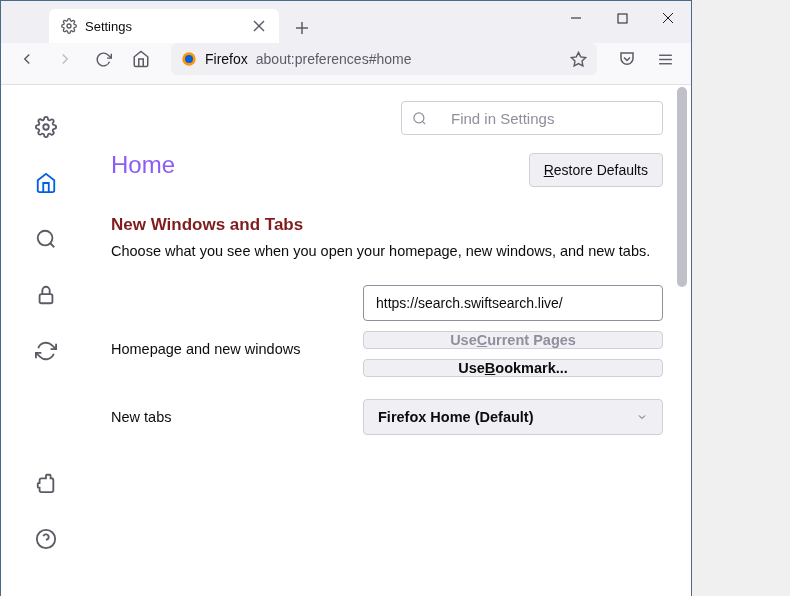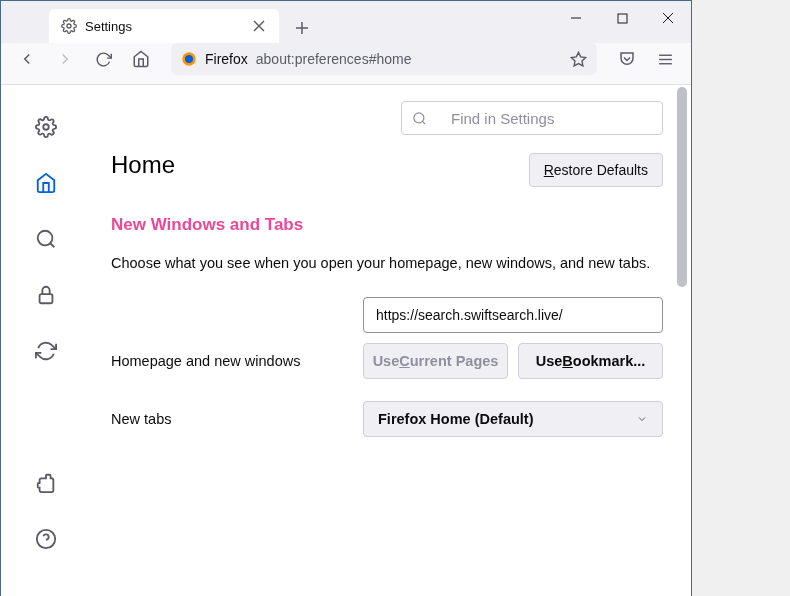--- a/index.html
+++ b/index.html
@@ -22,33 +22,33 @@
 .urlbar .url { color:#5b5b66; }
 .urlbar .star { margin-left:auto; color:#5b5b66; }
 .content { display:flex; height:calc(596px - 84px); background:#fff; }
 .sidebar { width:90px; display:flex; flex-direction:column; align-items:center; padding-top:28px; gap:28px; }
 .sideicon { width:28px; height:28px; display:flex; align-items:center; justify-content:center; color:#5b5b66; cursor:pointer; }
 .sideicon.active { color:#0060df; }
 .sidespacer { flex:1; }
 .main { flex:1; padding:16px 28px 0 0; position:relative; }
 .searchrow { display:flex; justify-content:flex-end; margin-bottom:16px; }
 .searchbox { width:262px; height:34px; border:1px solid #cfcfd8; border-radius:4px; display:flex; align-items:center; padding:0 10px; gap:24px; color:#8f8f9d; font-size:15px; }
-.h1 { font-size:24px; font-weight:400; color:#000000; margin-bottom:10px; padding-left:20px; }
+.h1 { font-size:24px; font-weight:400; color:#8b5cf6; margin-bottom:10px; padding-left:20px; }
 .rowheader { display:flex; justify-content:space-between; align-items:center; margin-bottom:26px; padding-left:20px; }
 .restorebtn { height:34px; padding:0 14px; background:#f0f0f4; border:1px solid #cfcfd8; border-radius:4px; font-size:14px; color:#0c0c0d; cursor:pointer; display:flex; align-items:center; }
 .restorebtn .ul { text-decoration:underline; }
-.h2 { font-size:17px; font-weight:700; color:#ec4899; margin-bottom:20px; padding-left:20px; }
+.h2 { font-size:17px; font-weight:700; color:#7f1d1d; margin-bottom:8px; padding-left:20px; }
 .desc { font-size:14.5px; color:#0c0c0d; margin-bottom:26px; padding-left:20px; }
 .formrow { display:flex; align-items:flex-start; padding-left:20px; margin-bottom:8px; }
 .formlabel { width:252px; font-size:14.5px; color:#0c0c0d; padding-top:56px; }
 .formctrls { flex:1; display:flex; flex-direction:column; gap:10px; }
 .select { height:36px; background:#f0f0f4; border:1px solid #cfcfd8; border-radius:4px; display:flex; align-items:center; padding:0 14px; font-size:14.5px; font-weight:600; color:#0c0c0d; cursor:pointer; position:relative; }
 .select .chev { margin-left:auto; color:#5b5b66; }
 .textinput { height:36px; border:1px solid #8f8f9d; border-radius:4px; padding:0 12px; font-size:14px; color:#0c0c0d; background:#fff; }
-.btnrow { display:flex; gap:10px; }
+.btnrow { display:flex; gap:10px;flex-direction:column; }
 .btn { flex:1; height:36px; background:#f0f0f4; border:1px solid #cfcfd8; border-radius:4px; font-size:14.5px; font-weight:600; display:flex; align-items:center; justify-content:center; cursor:pointer; color:#0c0c0d; }
 .btn.disabled { color:#8f8f9d; }
 .btn .ul { text-decoration:underline; }
 .scrollbar { position:absolute; right:4px; top:86px; width:10px; height:200px; background:#c0c0c8; border-radius:5px; }
 .formrow2 { display:flex; align-items:center; padding-left:20px; margin-top:22px; }
 .formrow2 .lab { width:252px; font-size:14.5px; color:#0c0c0d; }
 .formrow2 .sel { flex:1; }
 svg { display:block; }
 </style>
 </head>

